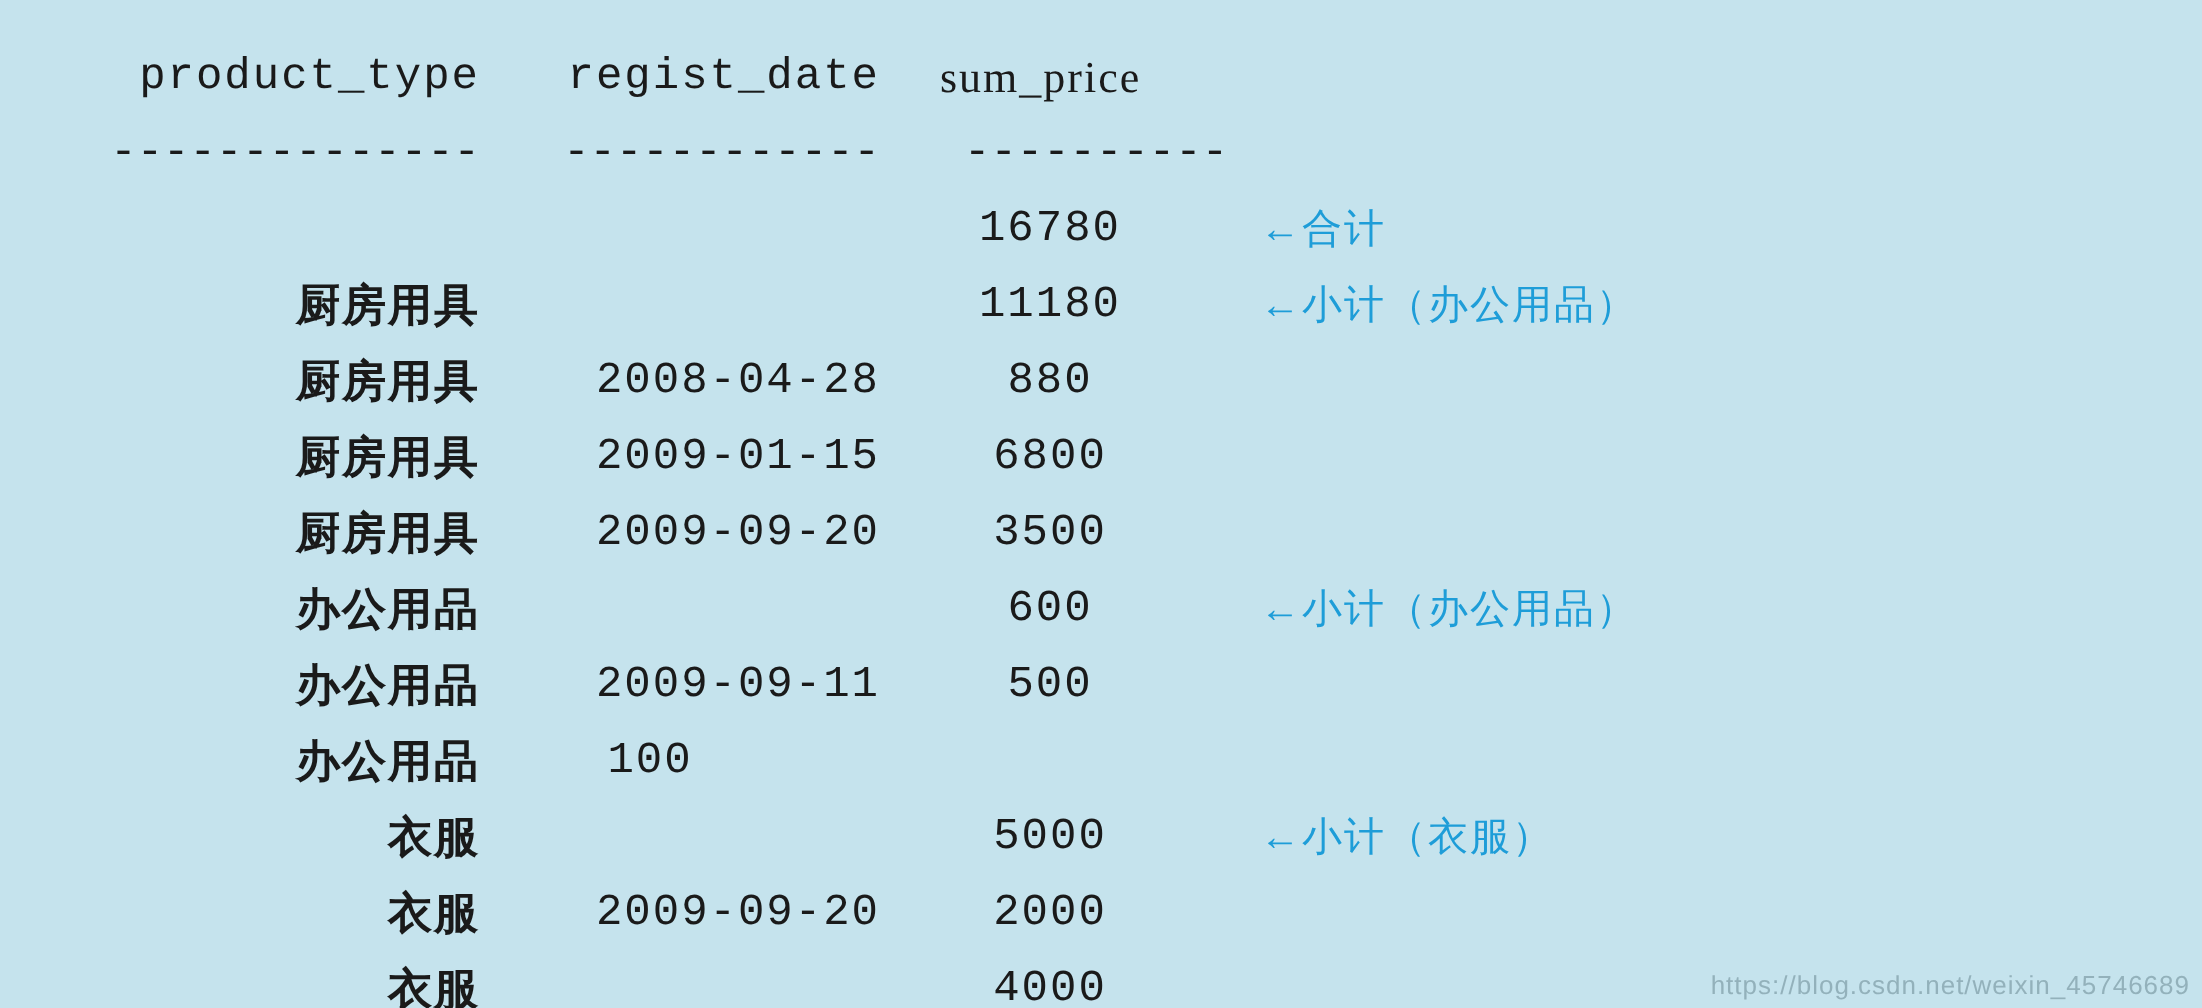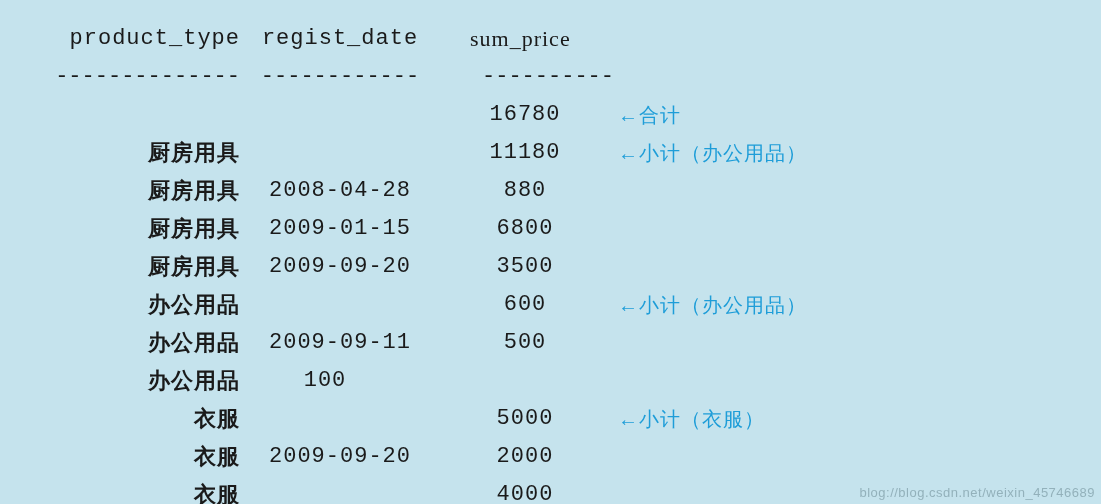--- a/index.html
+++ b/index.html
@@ -21,33 +21,33 @@
       line-height: 38px;
     }
     .col-product {
       width: 210px;
       text-align: right;
       white-space: pre;
       letter-spacing: 1px;
     }
     .col-date {
       width: 200px;
-      text-align: center;
+      text-align: right;
       white-space: pre;
       letter-spacing: 1px;
     }
     .col-sum {
       width: 170px;
       text-align: center;
       white-space: pre;
       letter-spacing: 1px;
       font-weight: 500;
     }
     .annotation {
-      margin-left: 8px;
+      margin-left: 20px;
       color: #1e9dd8;
       font-family: "Microsoft YaHei", "SimHei", sans-serif;
       font-size: 20px;
       letter-spacing: 1px;
       font-weight: 500;
     }
     .header .col-product,
     .header .col-date,
     .header .col-sum {
       font-weight: normal;
@@ -143,13 +143,13 @@
   <span class="col-sum">2000</span>
   <span class="annotation"></span>
 </div>
 <div class="row">
   <span class="col-product cjk">衣服</span>
   <span class="col-date"></span>
   <span class="col-sum">4000</span>
   <span class="annotation"></span>
 </div>
 
-<div class="watermark">blog://blog.csdn.net/weixin_45746689</div>
+<div class="watermark">https://blog.csdn.net/weixin_45746689</div>
 
 </body></html>

